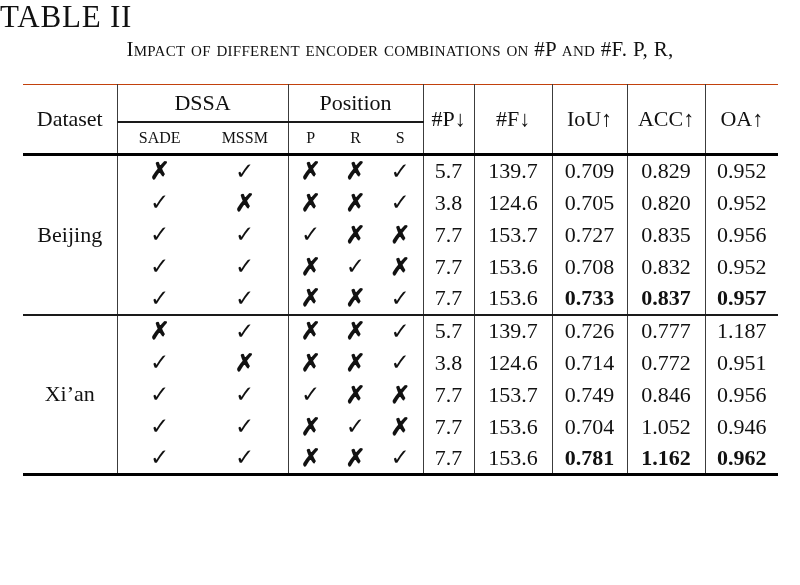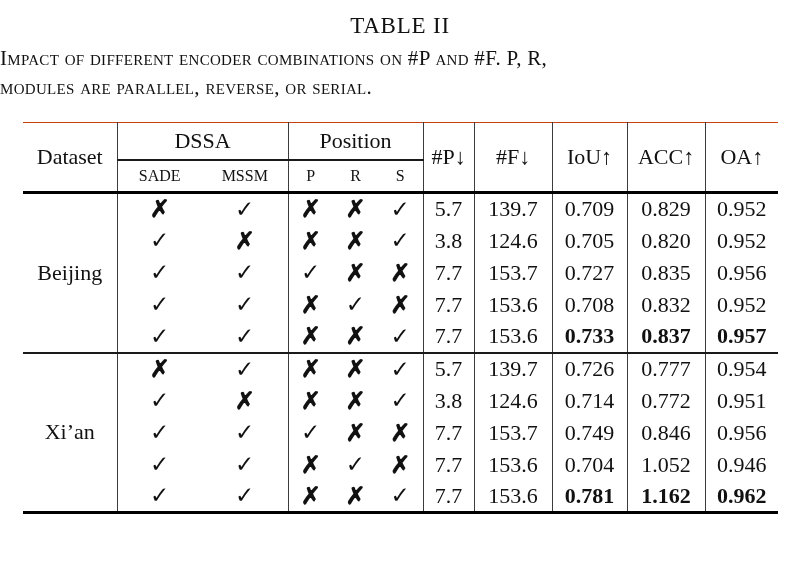--- a/index.html
+++ b/index.html
@@ -5,29 +5,28 @@
   * { box-sizing: border-box; }
   html, body { margin: 0; padding: 0; }
   body {
     width: 800px; height: 585px;
     background: #ffffff;
     color: #111111;
     font-family: "Liberation Serif", "DejaVu Serif", serif;
     overflow: hidden;
   }
   .doc-title {
-    margin-top: 11px;
-    text-align: center;
-    font-size: 23px;
+    margin-top: 2px;
+    font-size: 31px;
     line-height: 30px;
     letter-spacing: 0.8px;
   }
   .caption {
     margin-top: 3px;
-    text-align: left;
+    text-align: center;
     font-variant: small-caps;
     font-size: 21px;
     line-height: 29px;
     letter-spacing: 0.3px;
   }
   .cap-line { display: block; }
 
   table.results {
     border-collapse: collapse;
     table-layout: fixed;
@@ -55,21 +54,20 @@
   td.mark.cross { font-weight: bold; font-size: 24px; }
   td.bold { font-weight: bold; text-align: center; }
 </style>
 </head>
 <body>
 
 <div class="doc-title">TABLE II</div>
 
 <div class="caption">
   <span class="cap-line">Impact of different encoder combinations on #P and #F. P, R,</span>
-  <span class="cap-line">modules are parallel, reverse, or serial.</span>
 </div>
 
 <table class="results">
   <colgroup>
     <col style="width:94px">
       <col style="width:85px">
       <col style="width:86px">
     <col style="width:45px">
       <col style="width:45px">
       <col style="width:45px">
@@ -164,21 +162,21 @@
         <td rowspan="5" class="vr">Xi’an</td>
         <td class="mark cross">✗</td>
         <td class="mark vr check">✓</td>
         <td class="mark cross">✗</td>
         <td class="mark cross">✗</td>
         <td class="mark vr check">✓</td>
         <td class="num vr">5.7</td>
         <td class="num vr">139.7</td>
         <td class="num vr">0.726</td>
         <td class="num vr">0.777</td>
-        <td class="num">0.954</td>
+        <td class="num">1.187</td>
       </tr>
       <tr>
         <td class="mark check">✓</td>
         <td class="mark vr cross">✗</td>
         <td class="mark cross">✗</td>
         <td class="mark cross">✗</td>
         <td class="mark vr check">✓</td>
         <td class="num vr">3.8</td>
         <td class="num vr">124.6</td>
         <td class="num vr">0.714</td>

